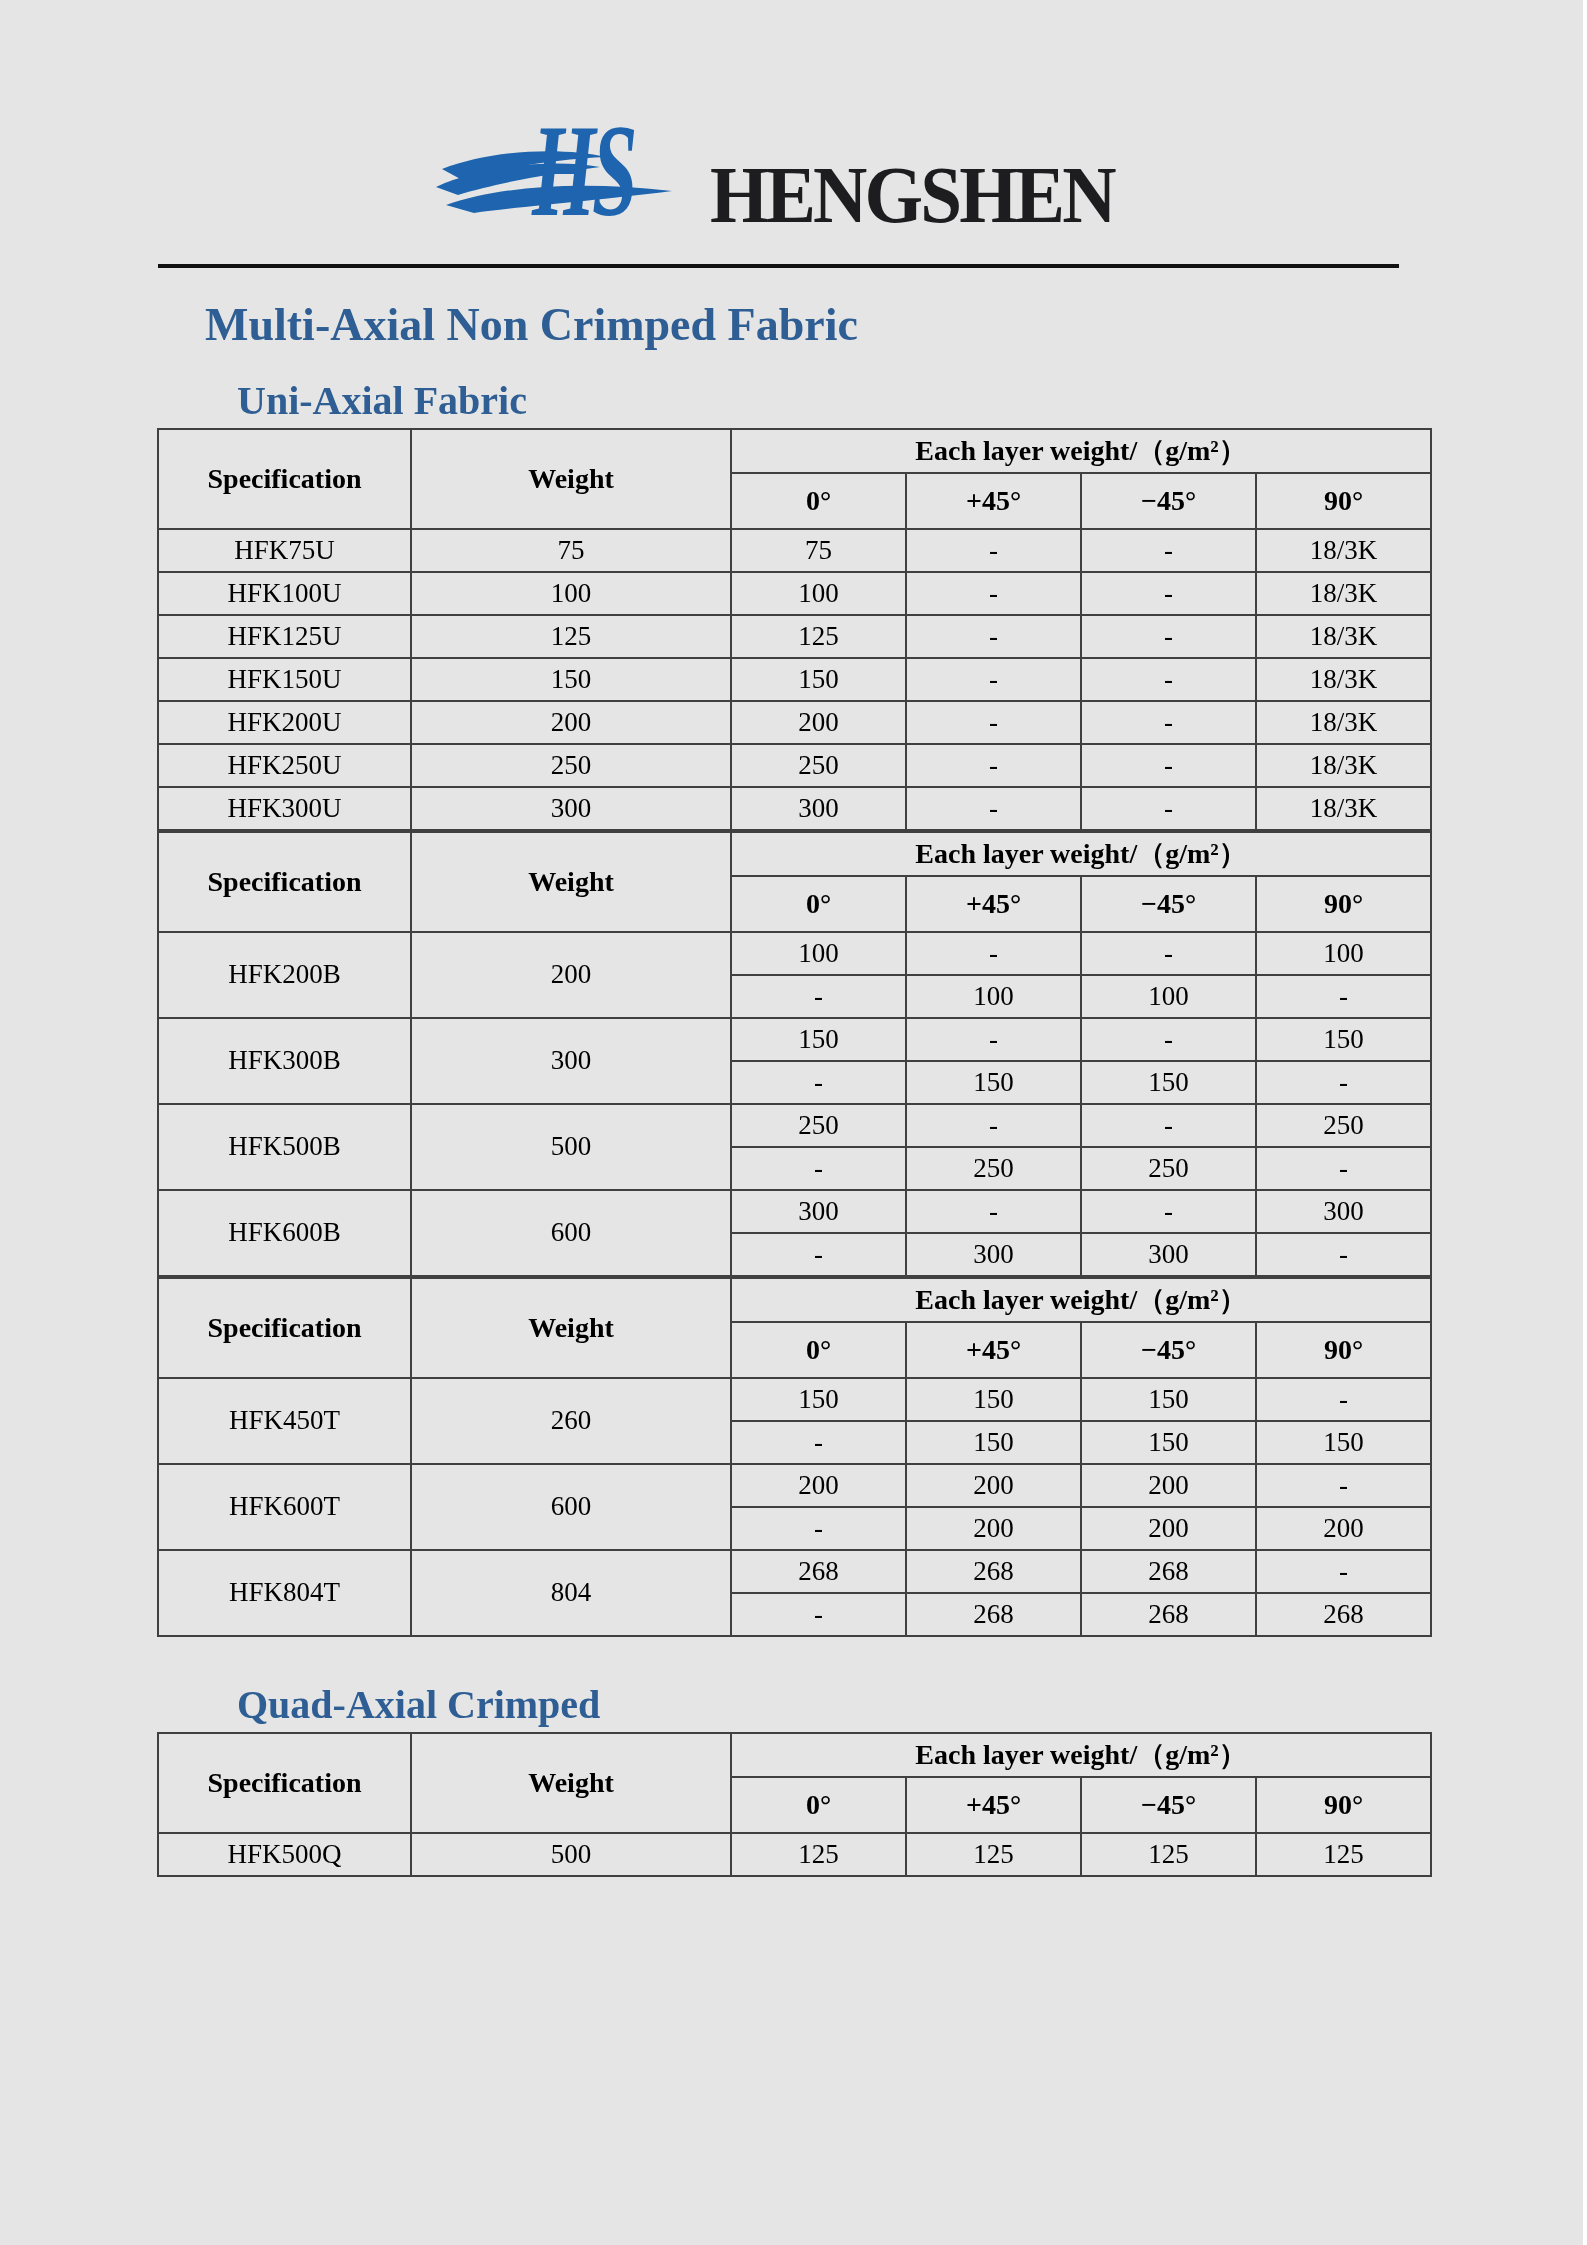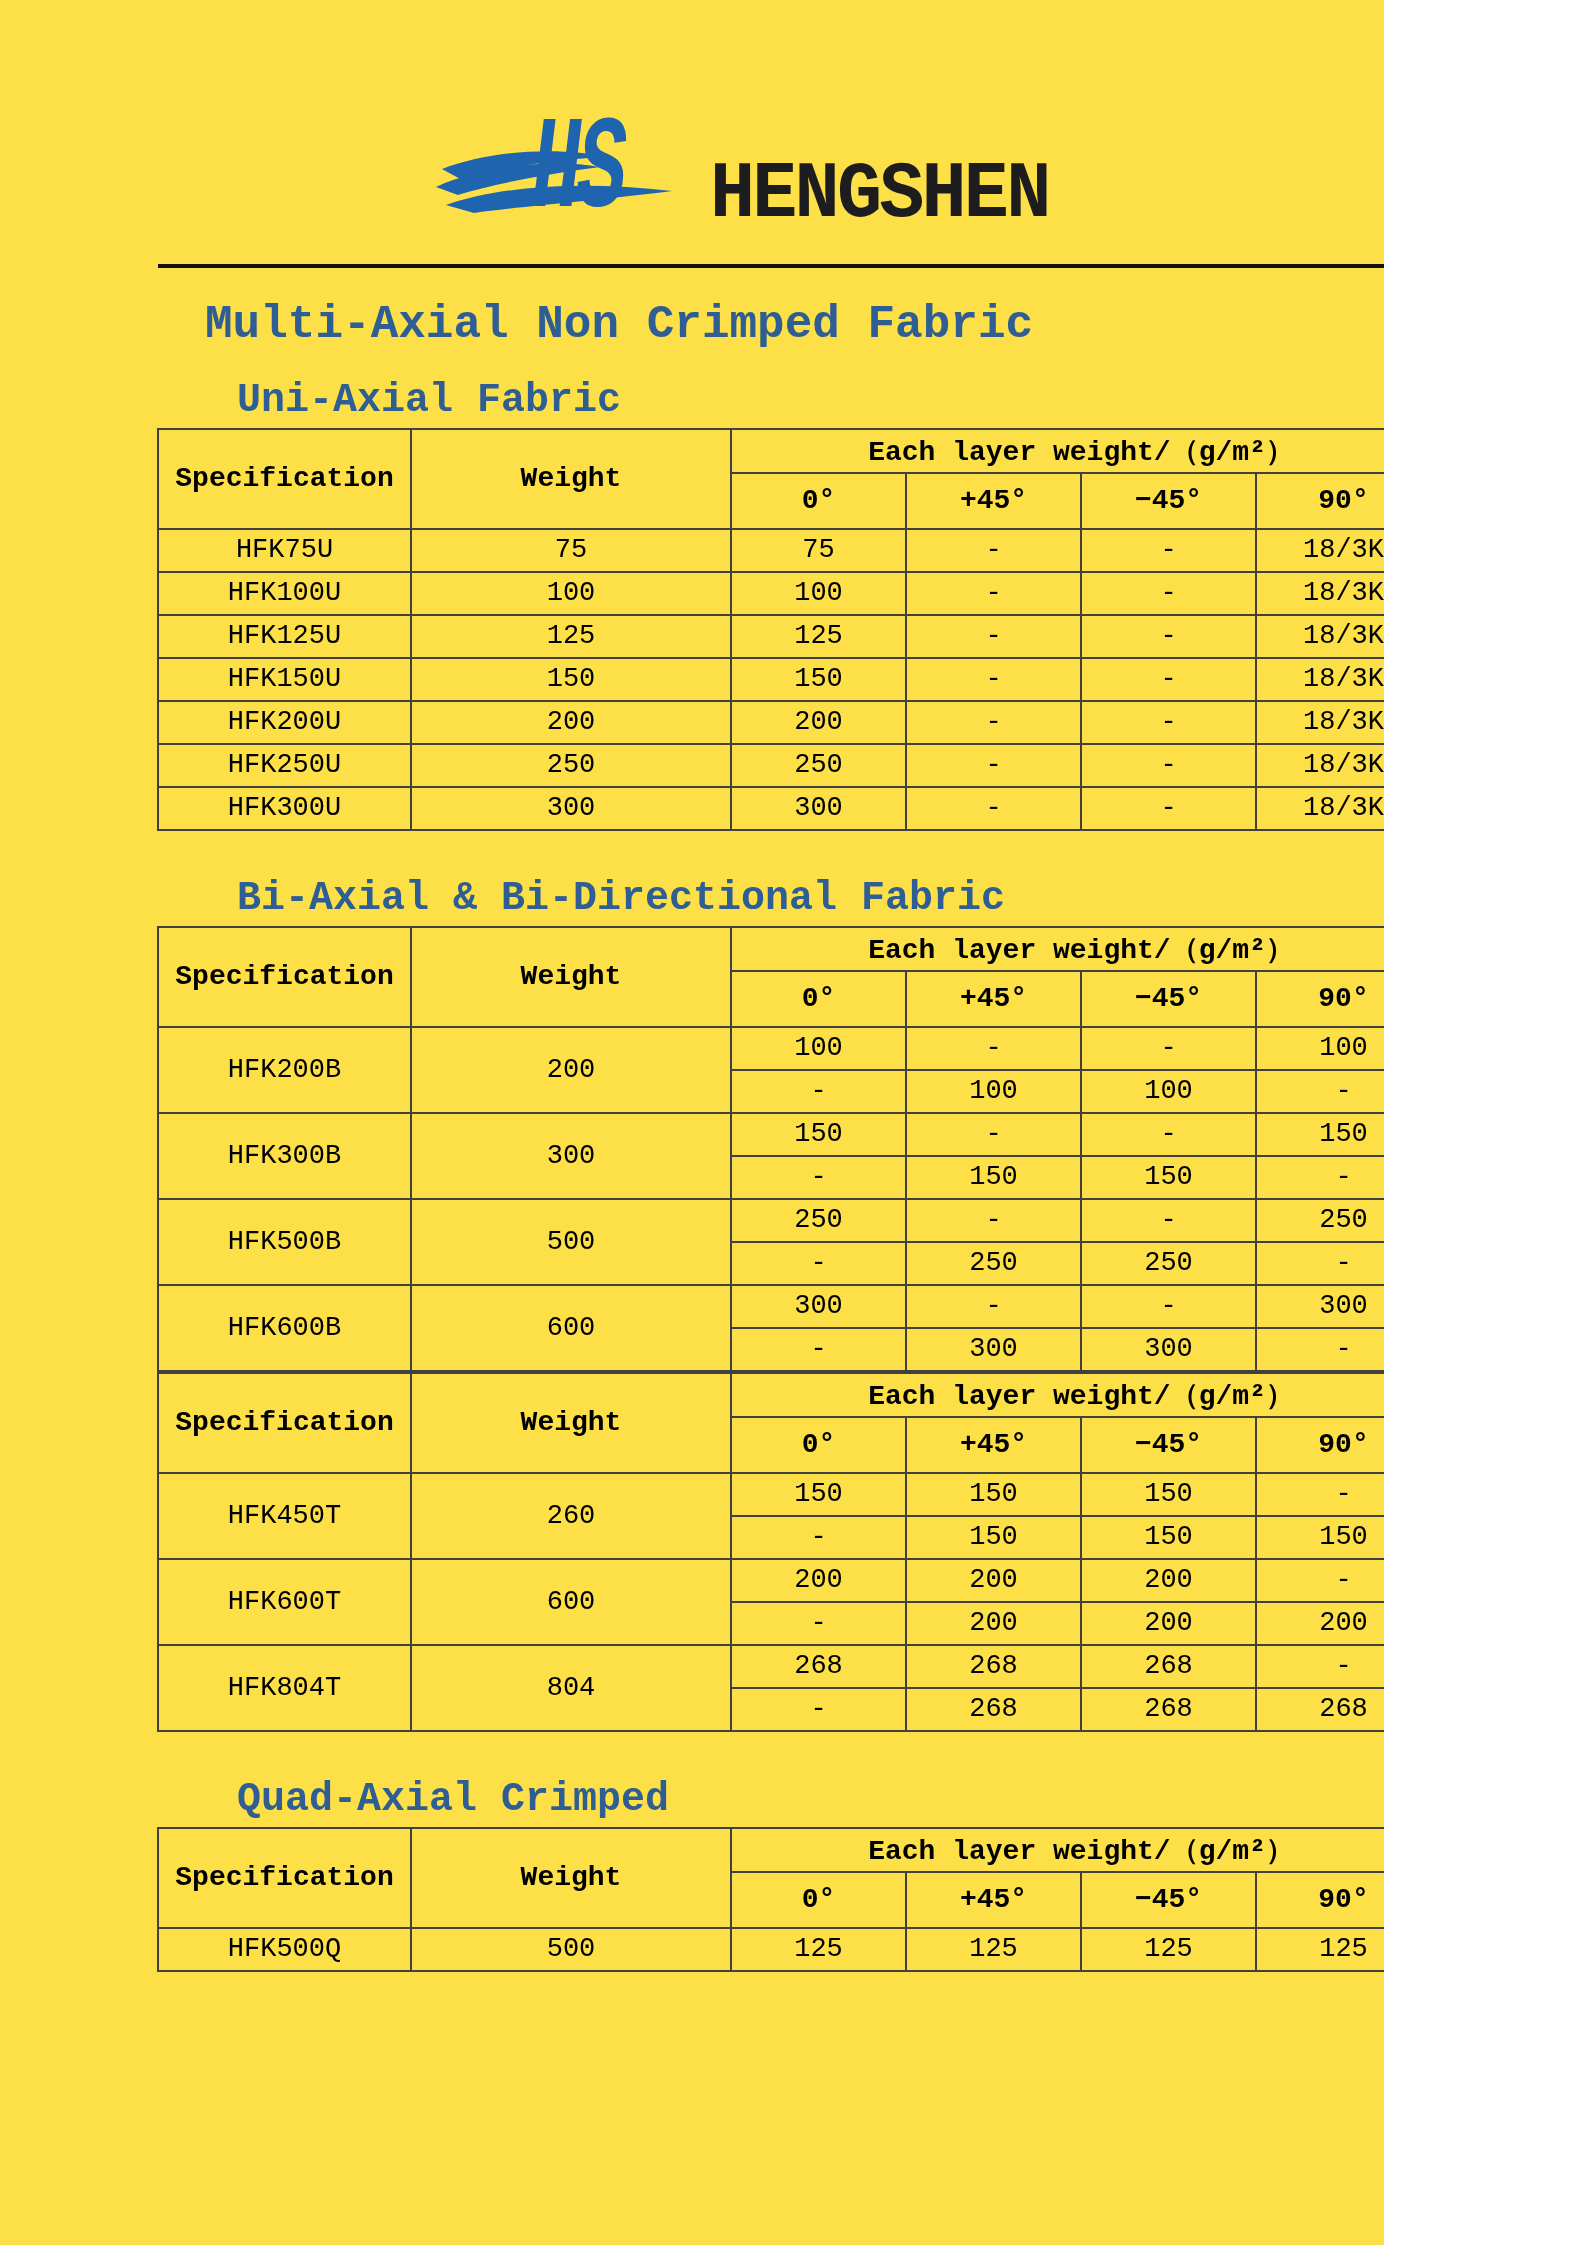--- a/index.html
+++ b/index.html
@@ -1,20 +1,20 @@
 <!DOCTYPE html>
 <html><head>
 <meta charset="utf-8">
 <style>
   html,body{margin:0;padding:0;background:#ffffff;}
   .page{
     position:relative;
-    width:1384px;height:2245px;
-    background:#fde047;
-    font-family:Liberation Mono, monospace;
+    width:1583px;height:2245px;
+    background:#e5e5e5;
+    font-family:Liberation Serif, serif;
     color:#000000;
     overflow:hidden;
   }
   
   .logo{position:absolute;left:440px;top:85px;width:720px;height:160px;}
   .logo .waves{position:absolute;left:-6px;top:62px;width:240px;height:72px;}
   .logo .hs{
     position:absolute;left:92px;top:20px;
     font-size:132px;line-height:1;font-weight:bold;font-style:italic;
     color:#1e64ae;
@@ -155,21 +155,20 @@
           <td>HFK300U</td>
           <td>300</td>
           <td>300</td>
           <td>-</td>
           <td>-</td>
           <td>18/3K</td>
         </tr>
       </tbody>
     </table>
 
-    <h2 class="sec">Bi-Axial &amp; Bi-Directional Fabric</h2>
     <table class="spec-table">
       <colgroup>
           <col class="c-spec">
           <col class="c-wt">
           <col class="c-a">
           <col class="c-a">
           <col class="c-a">
           <col class="c-a">
         </colgroup>
       <thead>

